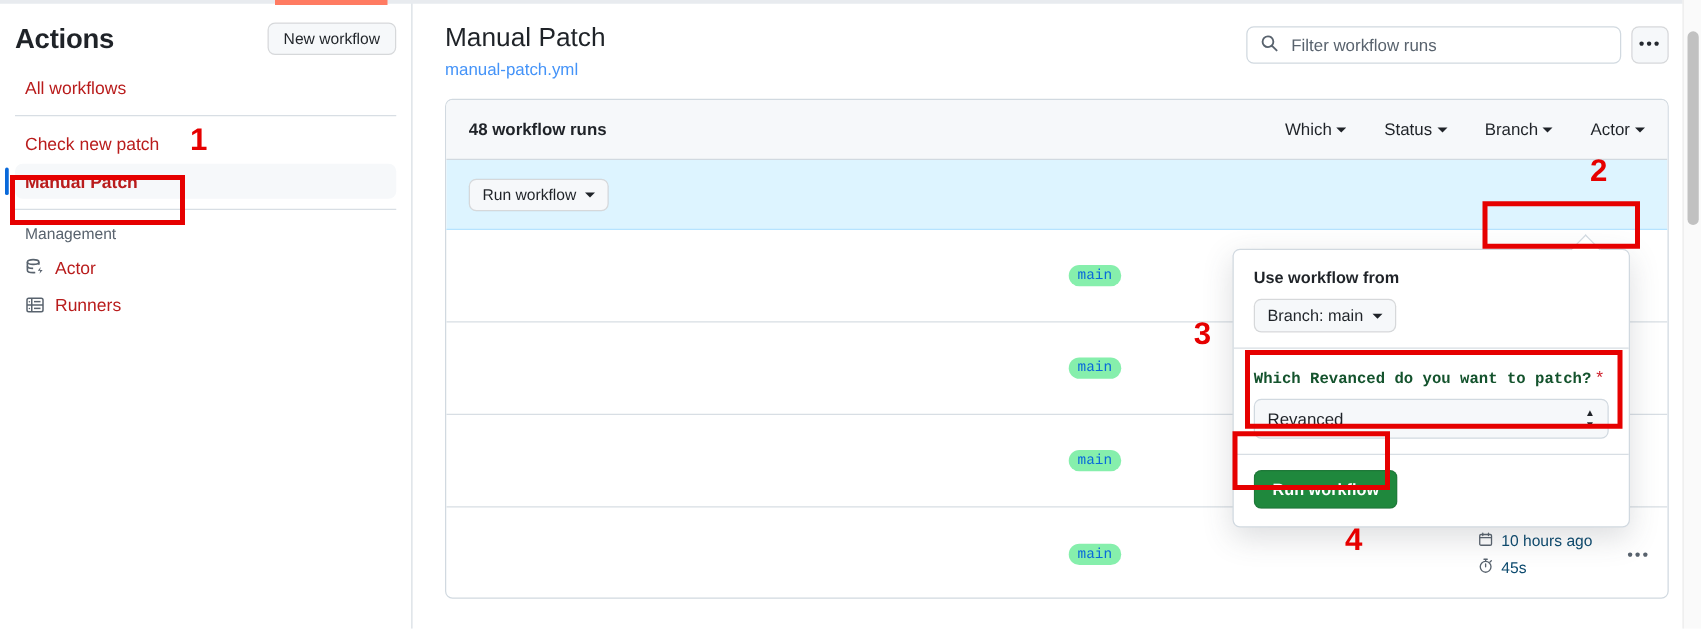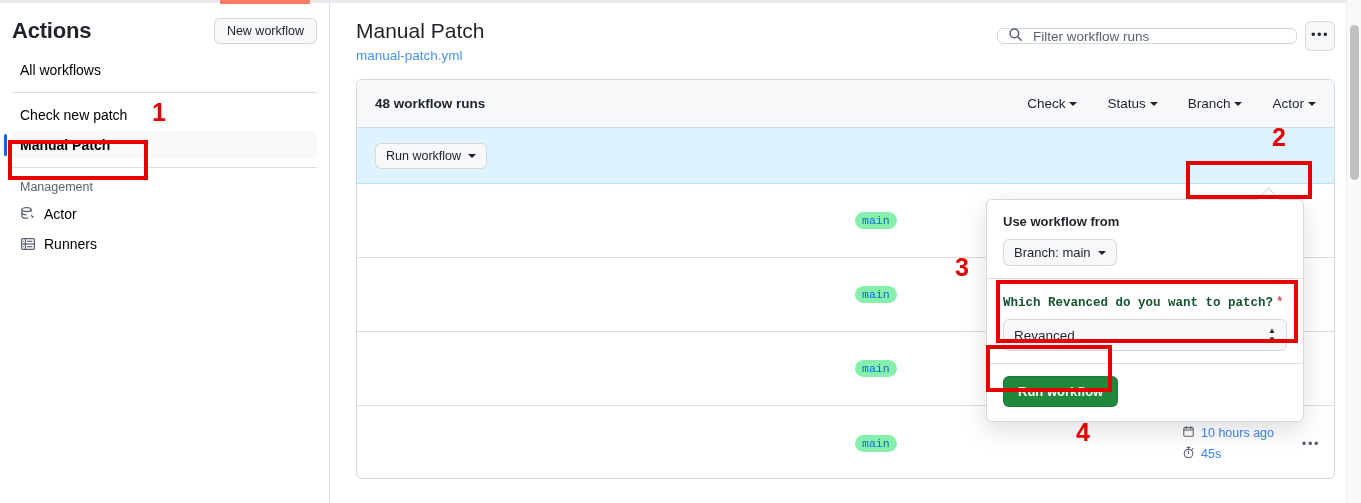--- a/index.html
+++ b/index.html
@@ -73,21 +73,21 @@
     padding: 5px 12px;
     cursor: pointer;
     white-space: nowrap;
     font-family: "Liberation Sans", sans-serif;
   }
   .side-item {
     display: flex;
     align-items: center;
     gap: 8px;
     font-size: 14px;
-    color: #000000;
+    color: #b91c1c;
     border-radius: 6px;
     padding: 6px 8px;
     margin: 2px 0;
     cursor: pointer;
     position: relative;
   }
   .side-item.sel {
     background: #f6f8fa;
     font-weight: 600;
   }
@@ -151,21 +151,21 @@
     cursor: pointer;
   }
   .head-right {
     display: flex;
     align-items: center;
     gap: 8px;
     padding-top: 3px;
   }
   .search-box {
     width: 300px;
-    height: 16px;
+    height: 30px;
     box-sizing: border-box;
     border: 1px solid #d1d9e0;
     border-radius: 6px;
     background: #ffffff;
     display: flex;
     align-items: center;
     gap: 8px;
     padding: 0 10px;
   }
   .search-box input {
@@ -285,21 +285,21 @@
     border-radius: 10px;
     padding: 2px 7px;
   }
   .run-meta {
     position: absolute;
     right: 60px;
     display: flex;
     flex-direction: column;
     gap: 5px;
     font-size: 12.5px;
-    color: #3b82f6;
+    color: #0c4a6e;
   }
   .meta-line { display: flex; align-items: center; gap: 6px; white-space: nowrap; }
   .row-kebab {
     position: absolute;
     right: 14px;
     color: #59636e;
     font-size: 13px;
     letter-spacing: 1.5px;
     cursor: pointer;
   }
@@ -500,21 +500,21 @@
         <div class="kebab-btn">•••</div>
       </div>
     </div>
 
     <div class="runs-panel">
 
       <div class="runs-toolbar">
         <div class="runs-count">48 workflow runs</div>
         <div class="filters">
           <span class="filter">
-            <span>Check</span>
+            <span>Which</span>
             <i class="caret"></i>
           </span>
           <span class="filter">
             <span>Status</span>
             <i class="caret"></i>
           </span>
           <span class="filter">
             <span>Branch</span>
             <i class="caret"></i>
           </span>

